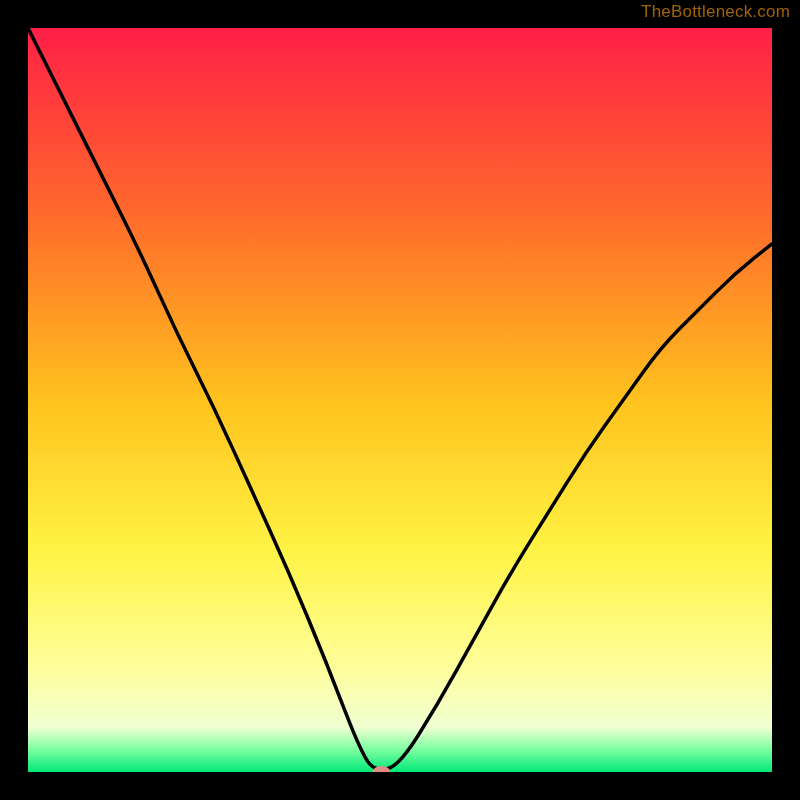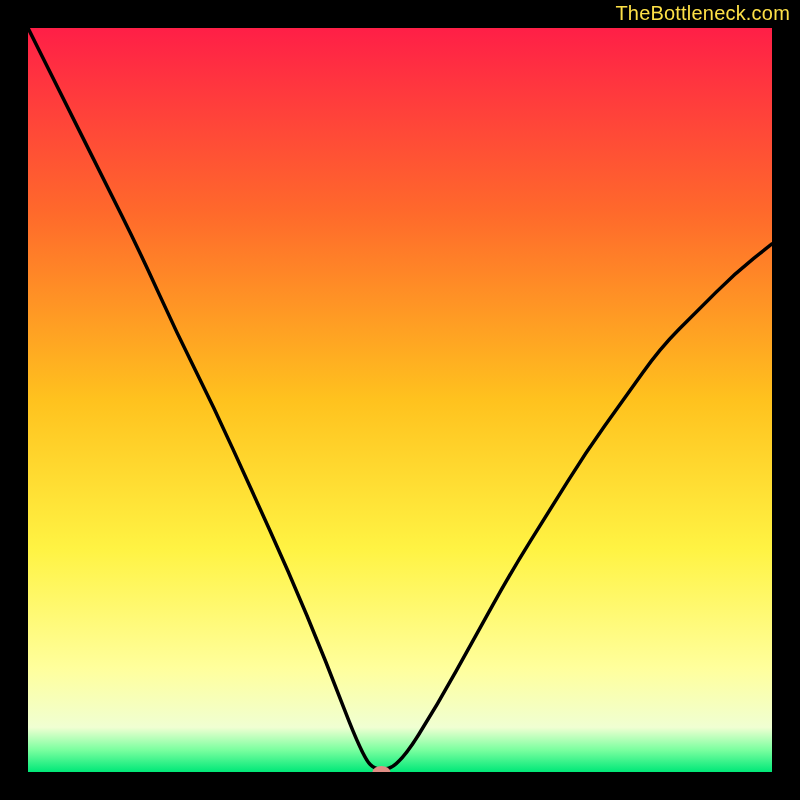--- a/index.html
+++ b/index.html
@@ -14,22 +14,22 @@
   .frame {
     position: relative;
     width: 800px;
     height: 800px;
     background: #000;
   }
   .watermark {
     position: absolute;
     top: 2px;
     right: 10px;
-    color: #fde047;
-    font-size: 20px;
+    color: #a16207;
+    font-size: 17px;
     font-weight: 500;
     letter-spacing: 0.2px;
   }
   .plot {
     position: absolute;
     left: 28px;
     top: 28px;
     width: 744px;
     height: 744px;
   }

